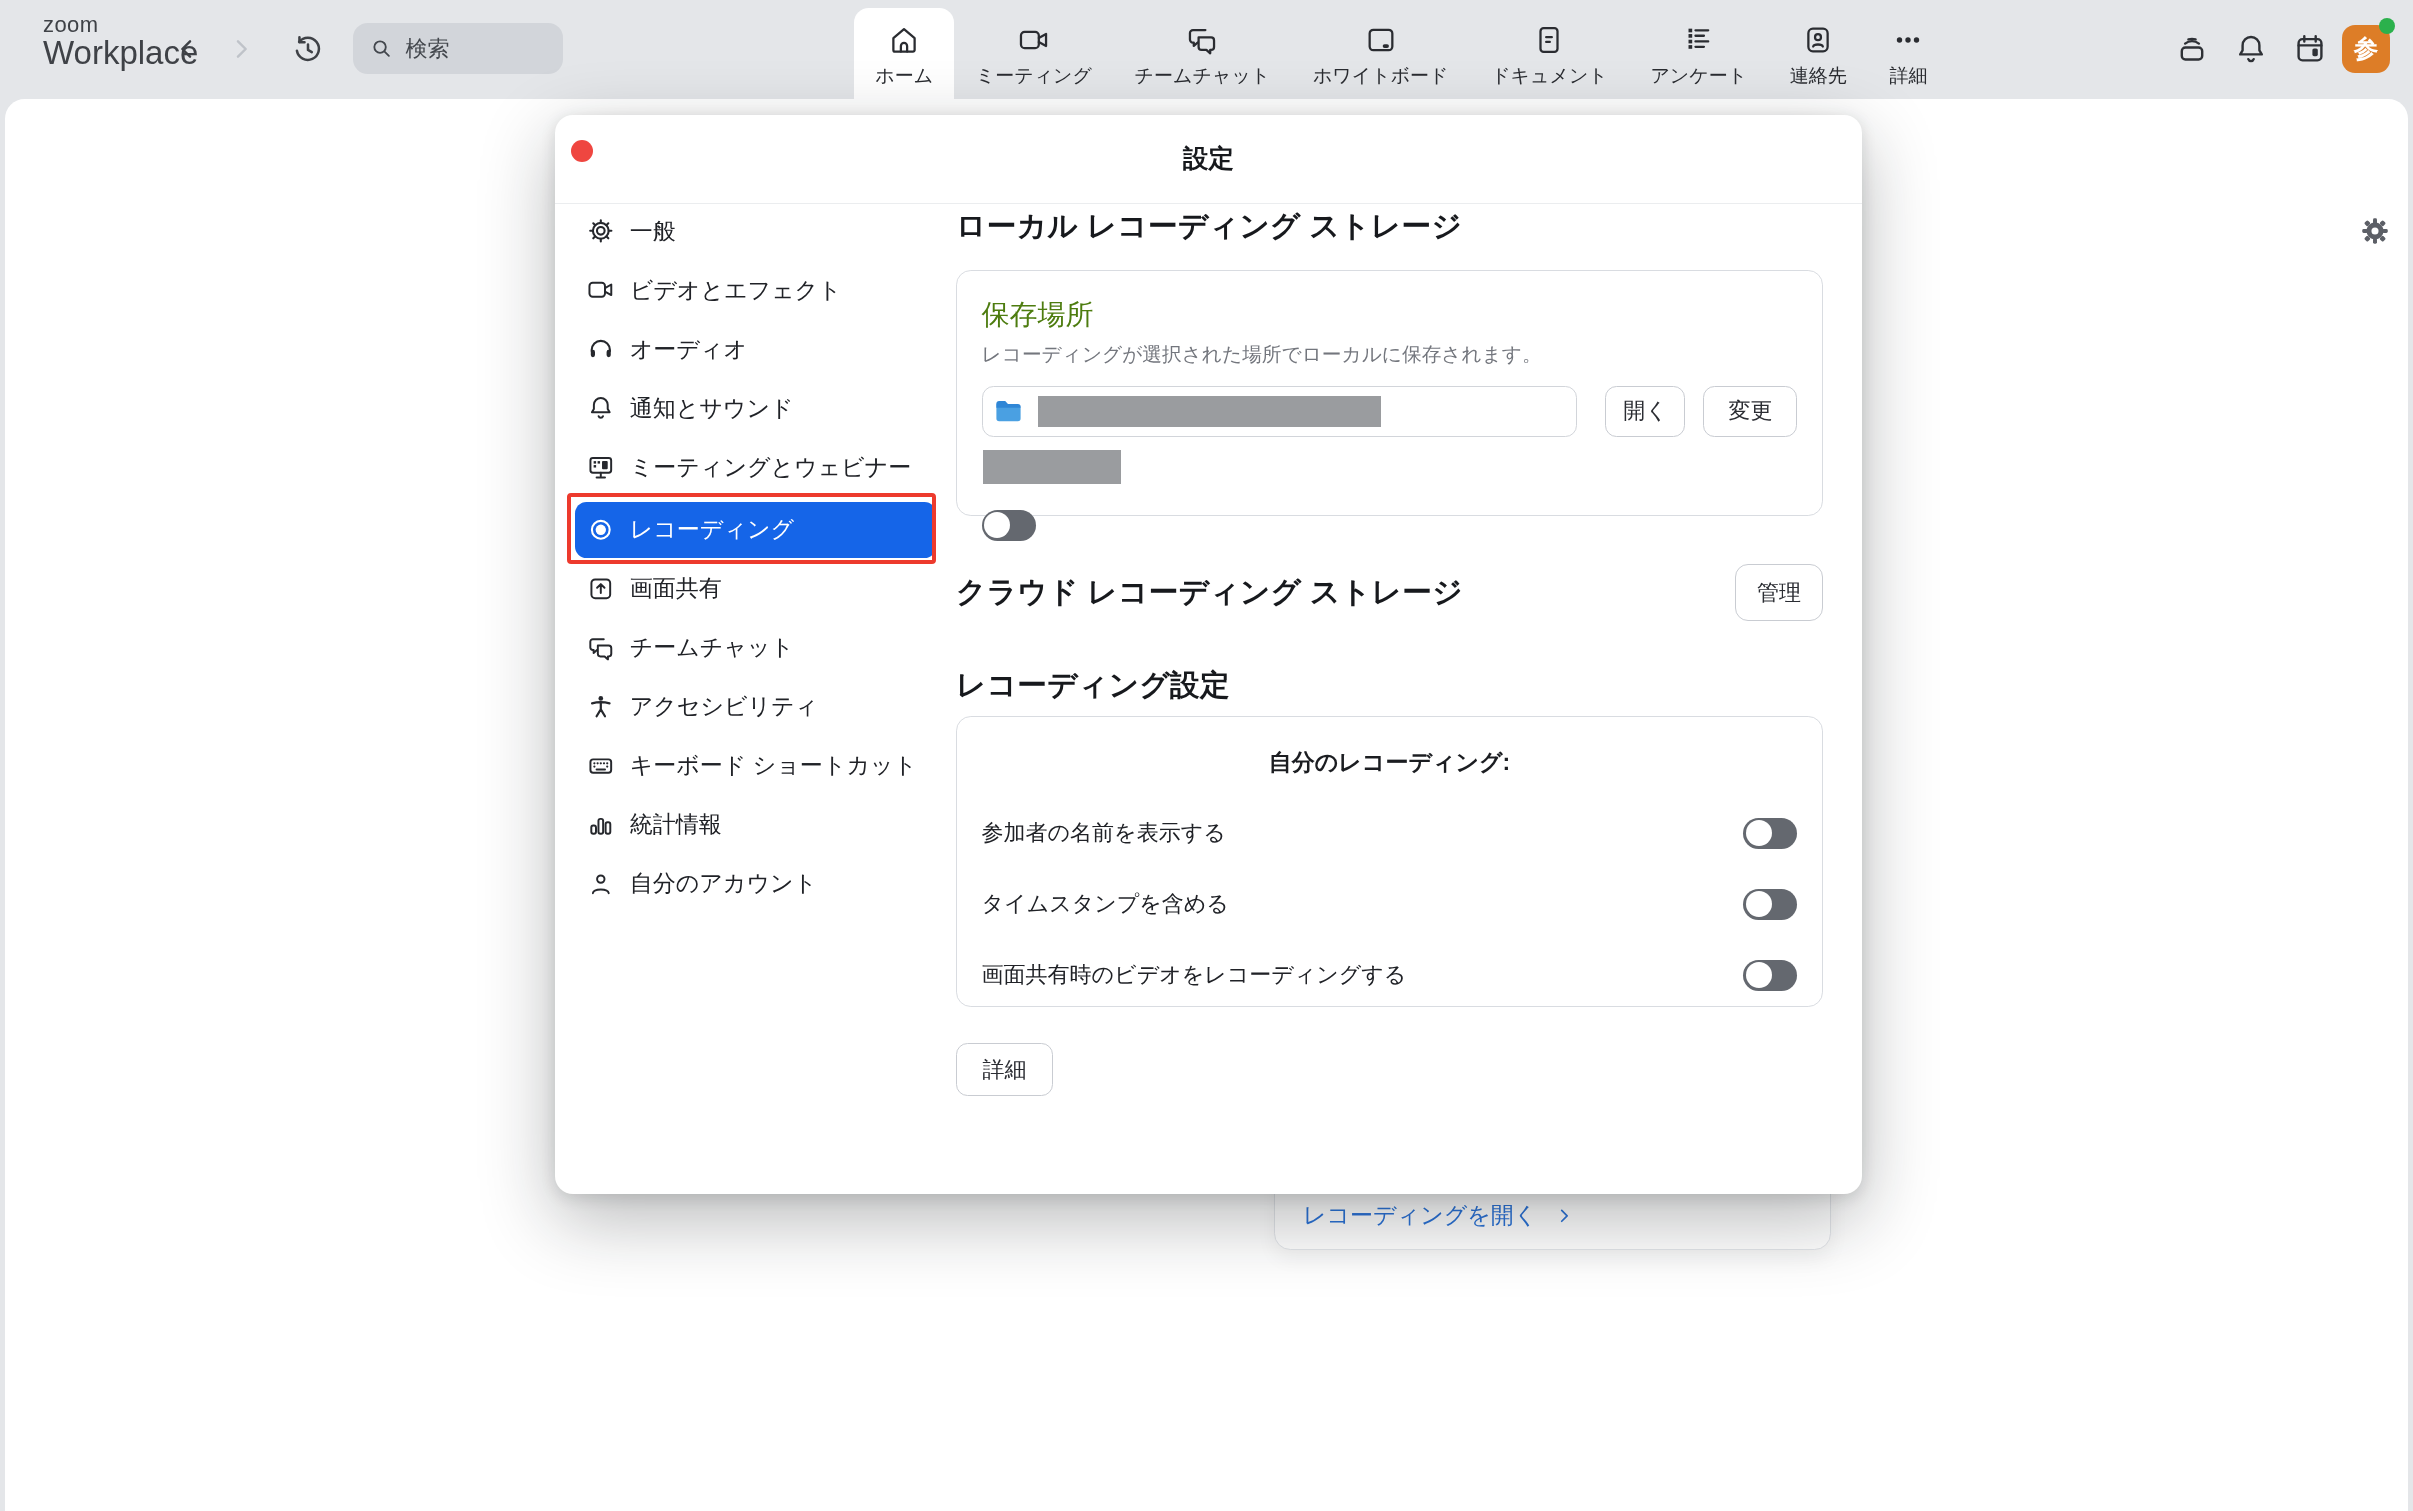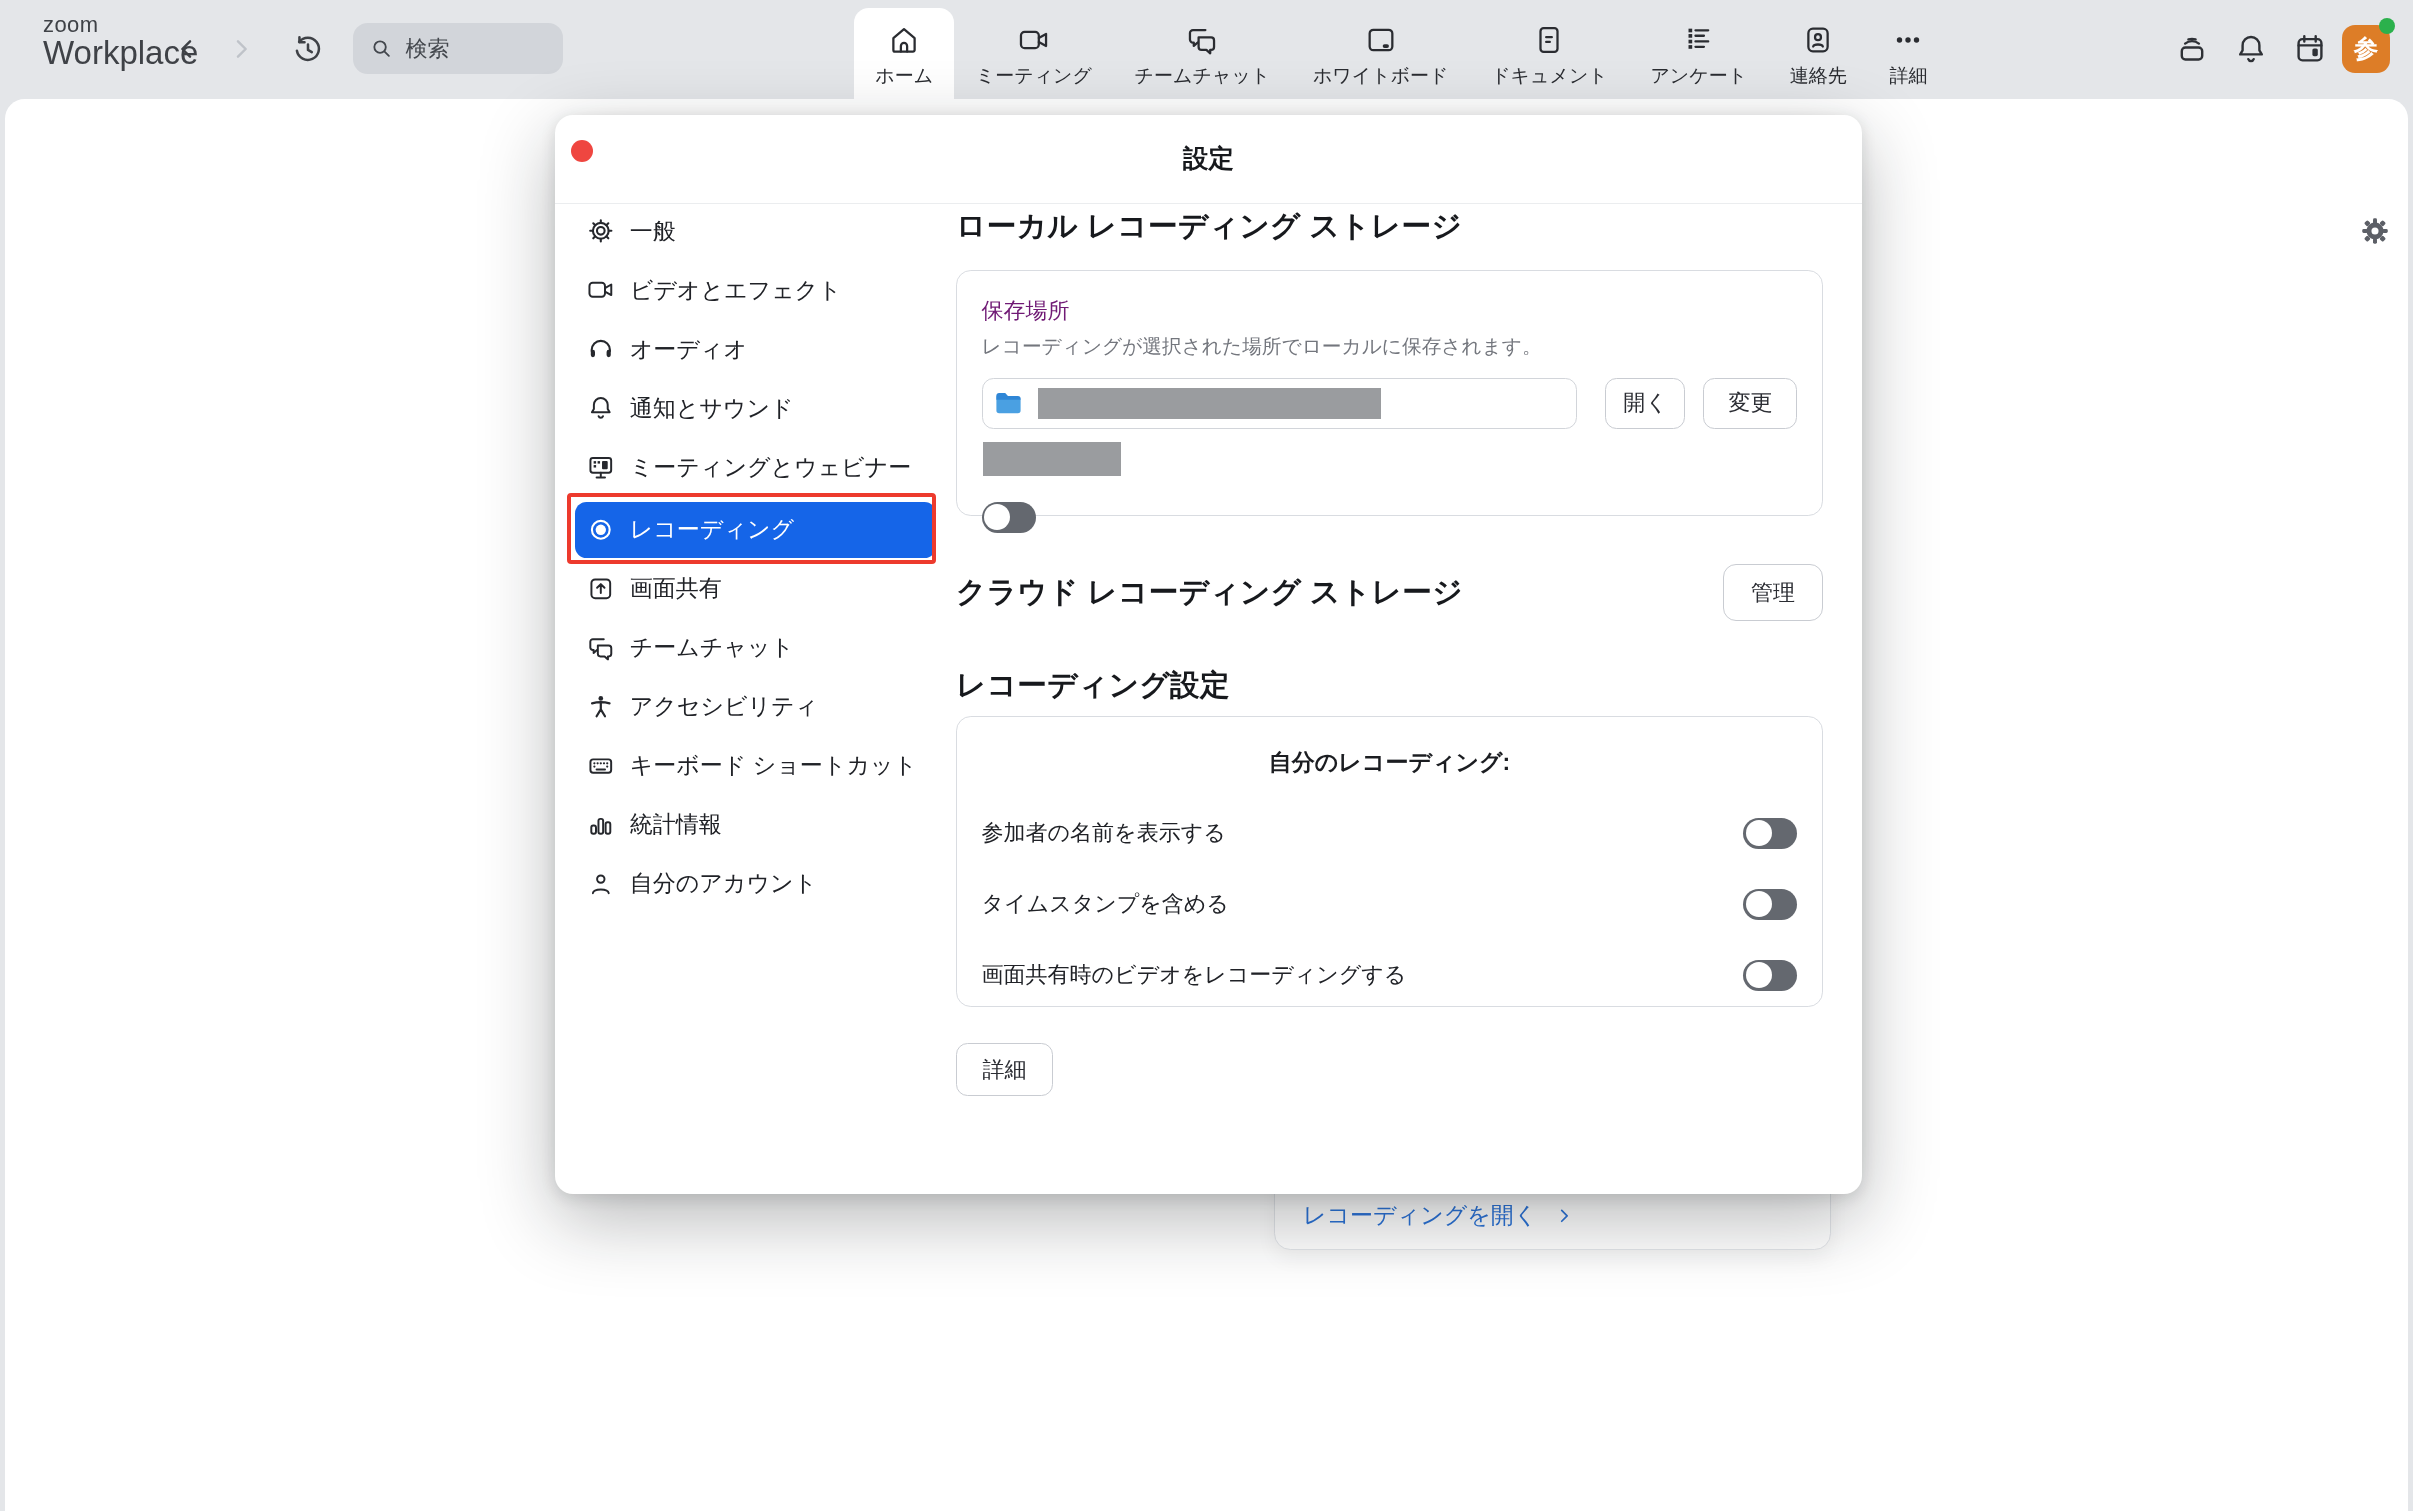--- a/index.html
+++ b/index.html
@@ -67,40 +67,40 @@
   .side-item.selected .sicon { color:#ffffff; }
   .annotation { position:absolute; left:11.5px; top:307px; width:369px; height:71px;
                 border:4.1px solid #ed3a2d; border-radius:4.1px; pointer-events:none; }
 
   
   .dlg-content { position:absolute; left:401px; top:71px; width:872px; bottom:0; color:#202227; }
   .h1 { position:absolute; left:0; font-size:29.6px; font-weight:700; color:#17191d; letter-spacing:0.4px; }
   .h1.local { top:19.7px; }
   .card { position:absolute; left:0; width:867px; border:1.2px solid #d9dce1; border-radius:14.8px; background:#fff; }
   .card.c1 { top:84px; height:246px; padding:24.6px 24.6px 0 24.6px; }
-  .loc-label { font-size:22px; color:#701a75; }
+  .loc-label { font-size:28px; color:#4d7c0f; }
   .loc-desc { font-size:19.7px; color:#73767d; margin-top:7.4px; }
   .path-row { margin-top:18px; display:flex; align-items:center; }
   .path-field { width:596px; height:51px; border:1.2px solid #d2d5da; border-radius:11.5px;
                 display:flex; align-items:center; gap:13px; padding:0 9.9px; }
   .redact { background:#9a9c9f; }
   .path-redact { width:343px; height:31px; }
   .blob-redact { margin-top:13px; margin-left:1.6px; width:138px; height:34px; }
   .btn { border:1.2px solid #c9ccd2; border-radius:11.5px; background:#fff; font-size:22px; color:#2b2d33;
          display:flex; align-items:center; justify-content:center; }
   .btn.open   { width:80px;  height:51px; margin-left:28px; }
   .btn.change { width:94px; height:51px; margin-left:18px; }
   .toggle-row { display:flex; align-items:center; justify-content:space-between; }
   .c1 .toggle-row { margin-top:26px; }
   .toggle-row .tlbl { font-size:22px; }
   .toggle { width:54px; height:31px; border-radius:15.6px; background:#64686f; position:relative; flex:0 0 auto; }
   .toggle .knob { position:absolute; left:2.5px; top:2.5px; width:26px; height:26px; border-radius:50%; background:#fff; }
 
   .row-cloud { position:absolute; top:378px; left:0; width:867px; display:flex; align-items:center; justify-content:space-between; }
-  .btn.manage { width:100px; height:57px; border-radius:13px; }
+  .btn.manage { width:88px; height:57px; border-radius:13px; }
   .h1.settings { top:479px; }
   .card.c2 { top:530px; height:291px; padding:29.6px 24.6px 0 24.6px; }
   .group-label { font-size:23px; font-weight:700; color:#1b1d21;text-align:center; }
   .c2 .toggle-row { margin-top:40px; }
   .btn.detail { position:absolute; top:857px; left:0; width:97px; height:53px; }
 
   .folder-icon { width:33px; height:33px; }
 </style>
 </head>
 <body>

